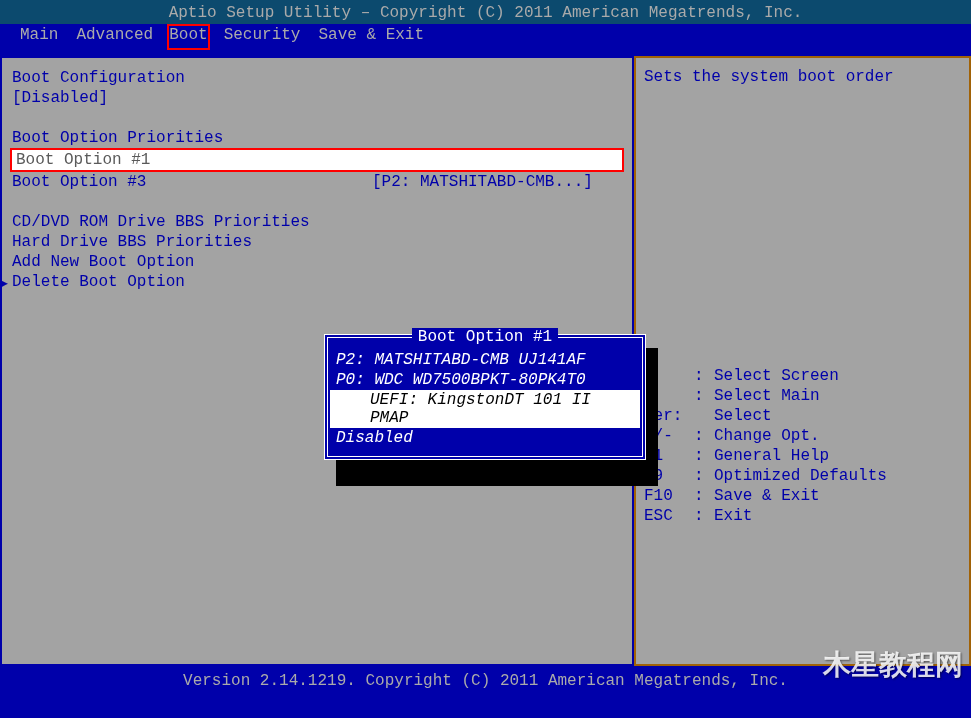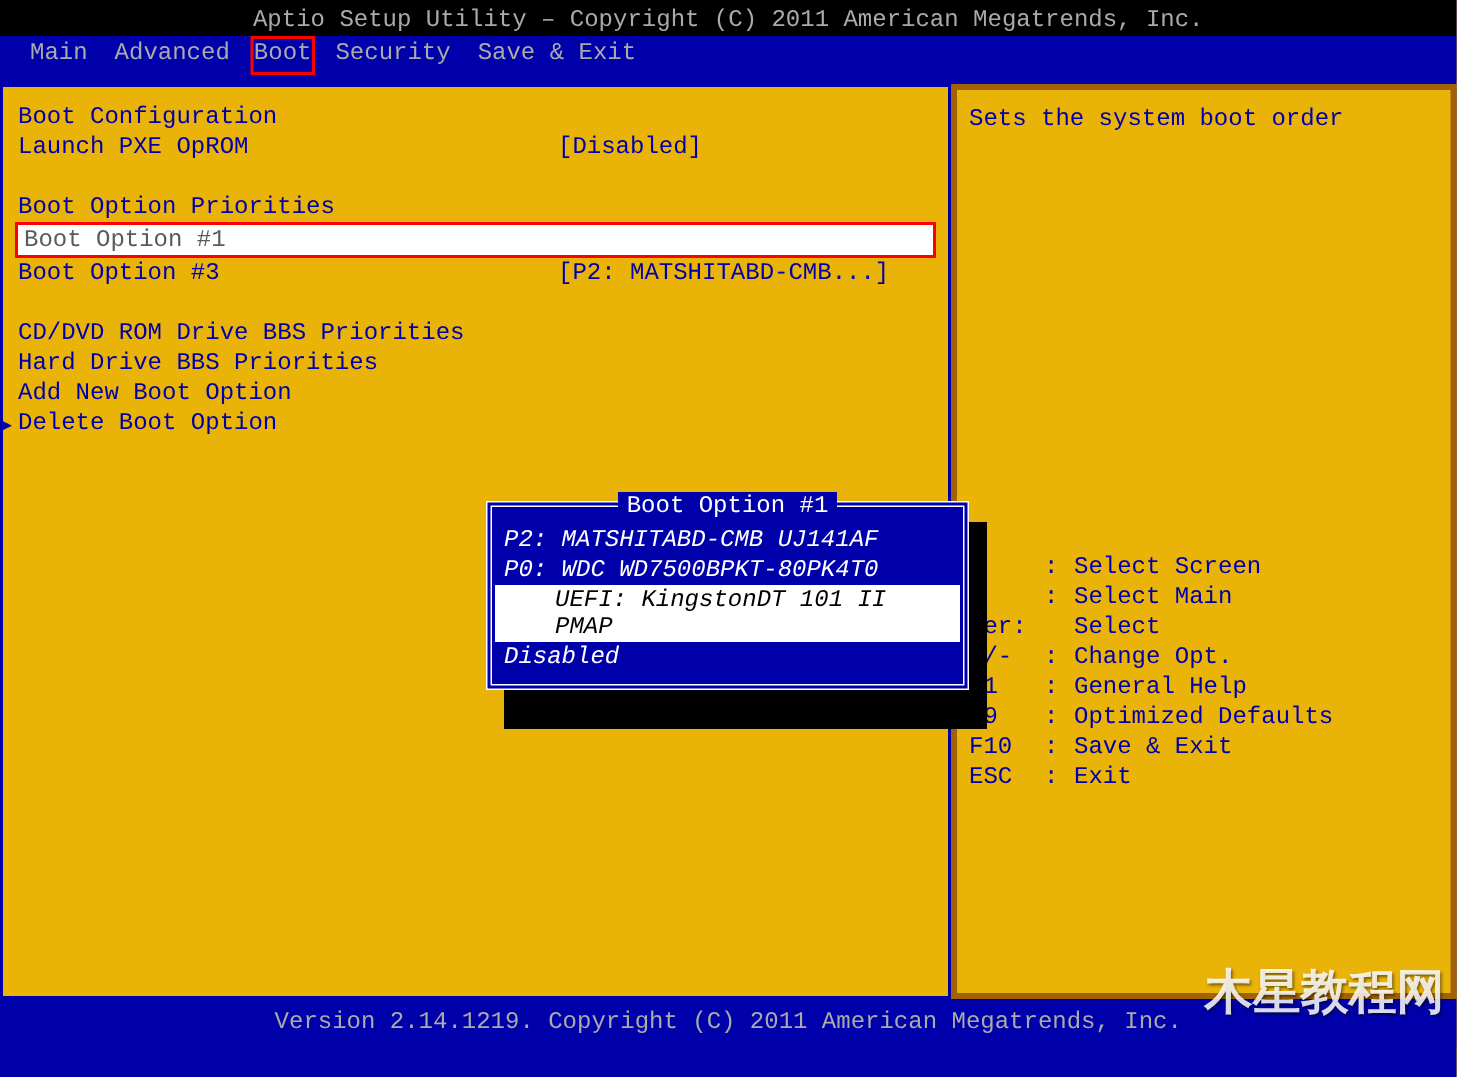--- a/index.html
+++ b/index.html
@@ -6,21 +6,21 @@
 body {
   font-family: "Courier New", monospace;
   font-size: 16px;
   background: #0000aa;
   width: 971px;
   height: 718px;
   overflow: hidden;
   position: relative;
 }
 .header {
-  background: #000000;
+  background: #0c4a6e;
   color: #aaaaaa;
   padding: 4px 10px 0 10px;
   text-align: center;
   height: 24px;
 }
 .menubar {
   background: #0000aa;
   color: #aaaaaa;
   padding: 2px 10px 6px 20px;
   height: 30px;
@@ -28,34 +28,34 @@
   gap: 18px;
 }
 .menubar span { cursor: pointer; }
 .menubar .highlighted {
   border: 2px solid #ff0000;
   padding: 0 0;
   margin: -2px -4px;
 }
 .content {
   display: flex;
-  background: #eab308;
+  background: #a3a3a3;
   height: 612px;
   border-top: 2px solid #0000aa;
 }
 .left-panel {
   flex: 0 0 634px;
   border: 2px solid #0000aa;
   border-right: 2px solid #0000aa;
   padding: 10px 6px;
   position: relative;
 }
 .right-panel {
   flex: 1;
-  border: 4px solid #a16207;
+  border: 2px solid #a16207;
   padding: 10px 8px;
   color: #0000aa;
 }
 .row {
   display: flex;
   padding: 1px 4px;
   white-space: pre;
 }
 .row .label { flex: 0 0 360px; }
 .row .value { flex: 1; }
@@ -123,21 +123,21 @@
   color: #aaaaaa;
   text-align: center;
   padding: 6px 4px;
   height: 32px;
 }
 .watermark {
   position: absolute;
   bottom: 34px;
   right: 8px;
   font-family: sans-serif;
-  font-size: 32px;
+  font-size: 28px;
   font-weight: bold;
   color: rgba(255,255,255,0.85);
   text-shadow: 1px 1px 2px rgba(0,0,0,0.5);
 }
 </style>
 </head>
 <body>
 
 <div class="header">
   <span>Aptio Setup Utility – Copyright (C) 2011 American Megatrends, Inc.</span>
@@ -150,21 +150,20 @@
   <span>Security</span>
   <span>Save &amp; Exit</span>
 </div>
 
 <div class="content">
   <div class="left-panel">
     <div class="row section-title">
       <span>Boot Configuration</span>
     </div>
     <div class="row option">
-      <span class="label">Launch PXE OpROM</span>
       <span class="value">[Disabled]</span>
     </div>
     <div class="row">&nbsp;</div>
     <div class="row section-title">
       <span>Boot Option Priorities</span>
     </div>
     <div class="row selected-row">
       <span class="label">Boot Option #1</span>
     </div>
     <div class="row option">

